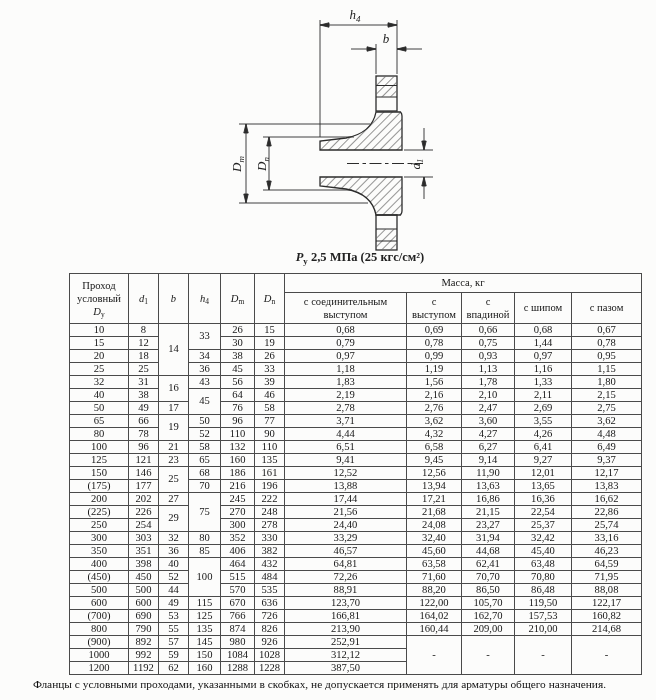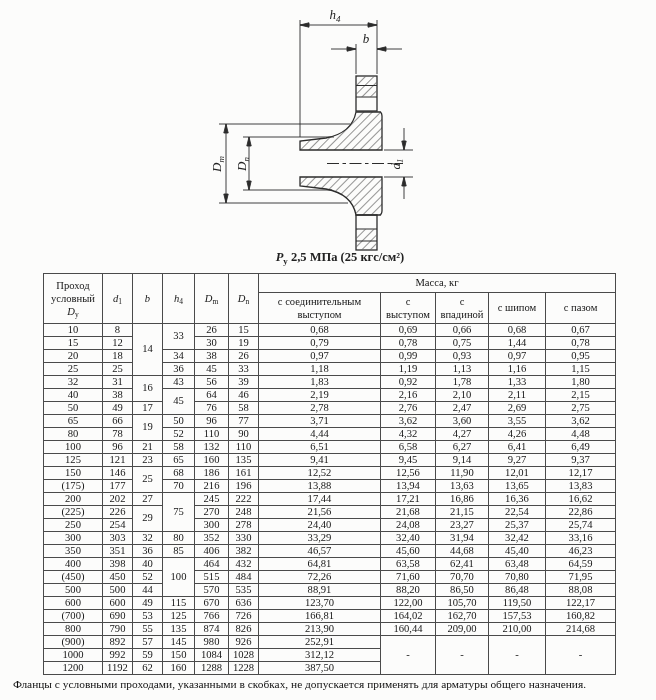--- a/index.html
+++ b/index.html
@@ -2,26 +2,26 @@
 <html><head>
 <meta charset="utf-8">
 <style>
   html,body{margin:0;padding:0;}
   body{
     width:656px;height:700px;position:relative;
     background:#fcfcfb;
     font-family:"Liberation Serif","DejaVu Serif",serif;
     color:#141414;
   }
-  .page{position:absolute;inset:0;overflow:hidden;}
+  .page{position:absolute;inset:0;overflow:hidden;margin-left:20px;}
   .drawing{position:absolute;top:0;left:0;}
   .drawing text{font-family:"Liberation Serif","DejaVu Serif",serif;fill:#222;}
   .dimlbl{font-size:13px;font-style:italic;}
   .caption{font-size:12.5px;font-weight:bold;}
-  .tbl-wrap{position:absolute;top:273px;left:43px;}
+  .tbl-wrap{position:absolute;top:273px;left:49px;}
   table.flange-table{
     border-collapse:collapse;table-layout:fixed;width:572px;
     font-family:"Liberation Serif","DejaVu Serif",serif;
   }
   table.flange-table{border:1.6px solid #3a3a3a;}
   table.flange-table th, table.flange-table td{
     border:1px solid #4a4a4a;
     text-align:center;vertical-align:middle;
     padding:0 1px;color:#161616;
   }
@@ -200,21 +200,21 @@
             <td>1,15</td>
           </tr>
           <tr>
             <td>32</td>
             <td>31</td>
             <td rowspan="2">16</td>
             <td>43</td>
             <td>56</td>
             <td>39</td>
             <td>1,83</td>
-            <td>0,92</td>
+            <td>1,56</td>
             <td>1,78</td>
             <td>1,33</td>
             <td>1,80</td>
           </tr>
           <tr>
             <td>40</td>
             <td>38</td>
             <td rowspan="2">45</td>
             <td>64</td>
             <td>46</td>

